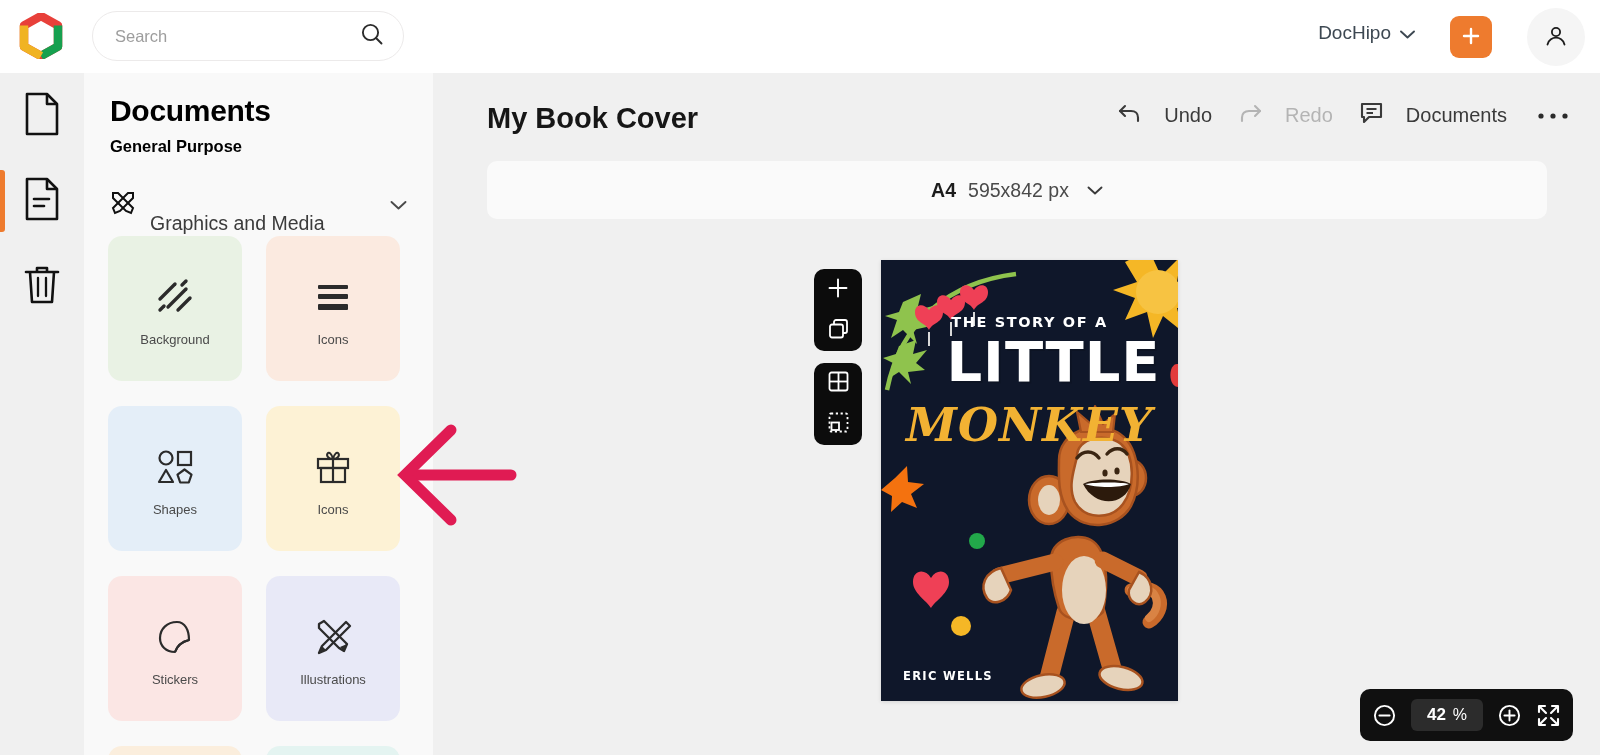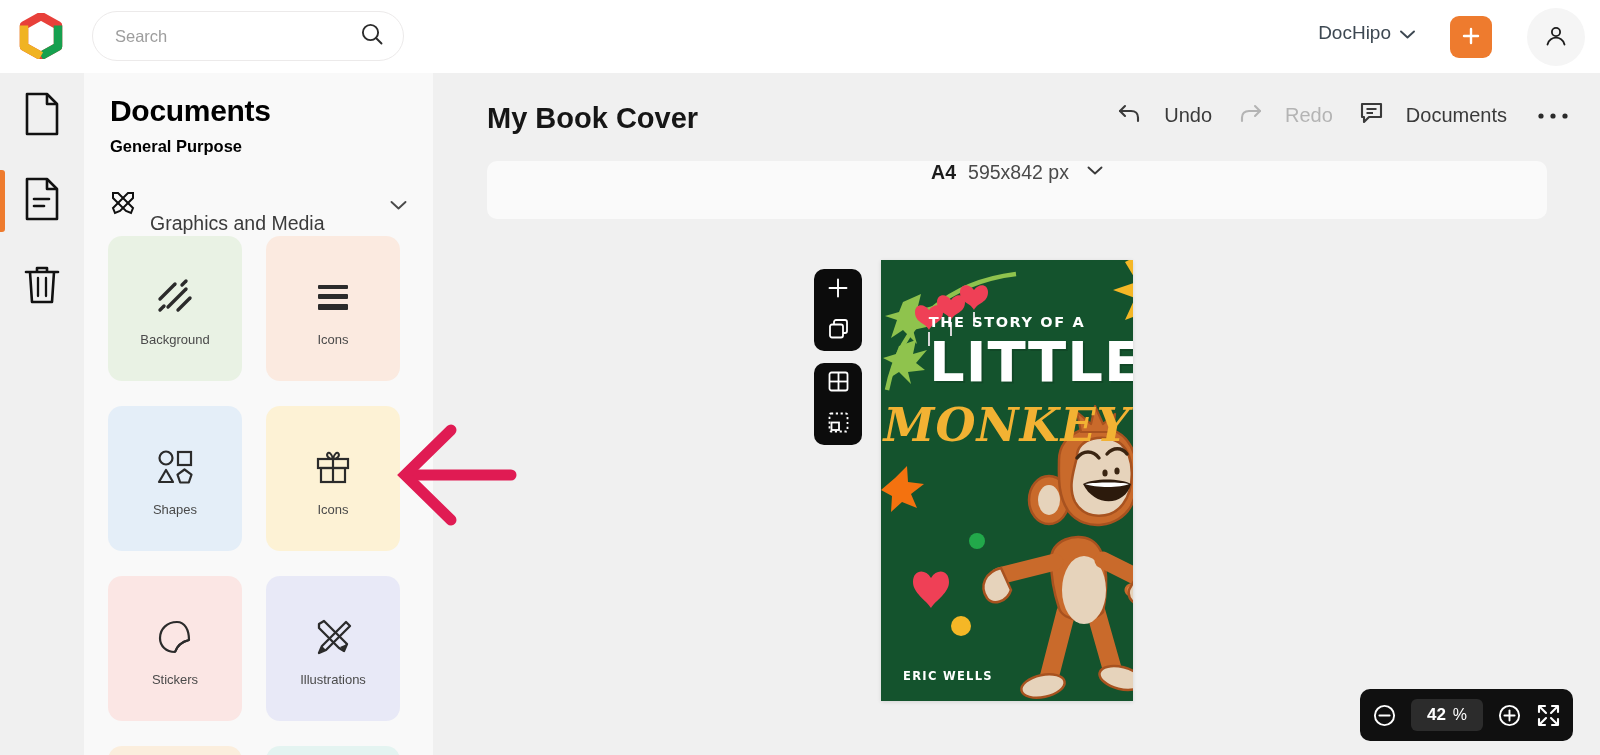--- a/index.html
+++ b/index.html
@@ -105,39 +105,39 @@
   .tool {
     display: flex; align-items: center; gap: 22px; cursor: pointer;
     font-size: 20px; color: #3a3a3a;
   }
   .tool.disabled { color: #b4b4b4; cursor: default; }
   .more-btn { cursor: pointer; display: flex; align-items: center; padding: 0 4px; }
 
   .size-bar {
     position: absolute; left: 54px; top: 88px; width: 1060px; height: 58px;
     background: #fafafa; border-radius: 10px;
-    display: flex; align-items: flex-start; justify-content: center; gap: 12px; cursor: pointer;
+    display: flex; align-items: center; justify-content: center; gap: 12px; cursor: pointer;
   }
   .size-name { font-size: 19.5px; font-weight: bold; color: #1c1c1c; }
   .size-dim { font-size: 19.5px; color: #4a4a4a; }
 
   
   .ftool {
     position: absolute; background: #0c0c0c; border-radius: 10px;
     display: flex; flex-direction: column; align-items: center; justify-content: center;
   }
   .ftool-btn {
     width: 48px; height: 46px; display: flex; align-items: center; justify-content: center;
     cursor: pointer;
   }
 
   
   .cover {
-    position: absolute; left: 448px; top: 187px; width: 252px; height: 441px;
-    background: #14532d; overflow: hidden;
+    position: absolute; left: 448px; top: 187px; width: 297px; height: 441px;
+    background: #0f172a; overflow: hidden;
     box-shadow: 0 1px 4px rgba(0,0,0,0.12);
   }
   .cv-text-top {
     position: absolute; left: 0; right: 0; top: 54px; text-align: center;
     font-size: 14.5px; font-weight: bold; letter-spacing: 1.6px; color: #ffffff;
     font-family: "DejaVu Sans", sans-serif;
   }
   .cv-title {
     position: absolute; left: 0; right: 0; top: 74px; text-align: center;
     font-size: 56px; font-weight: bold; color: #ffffff; letter-spacing: 1px;

